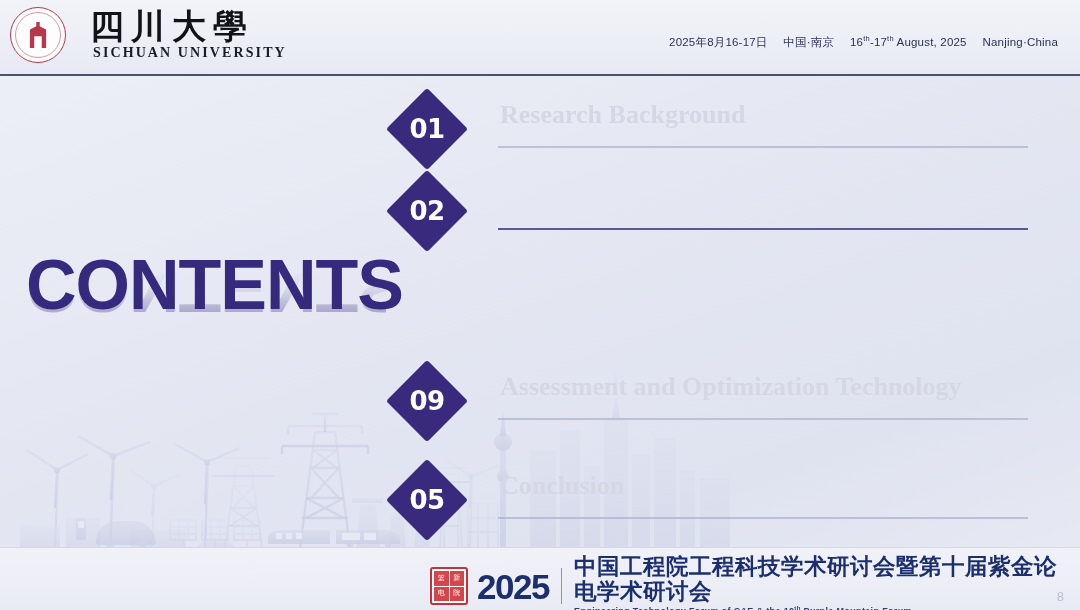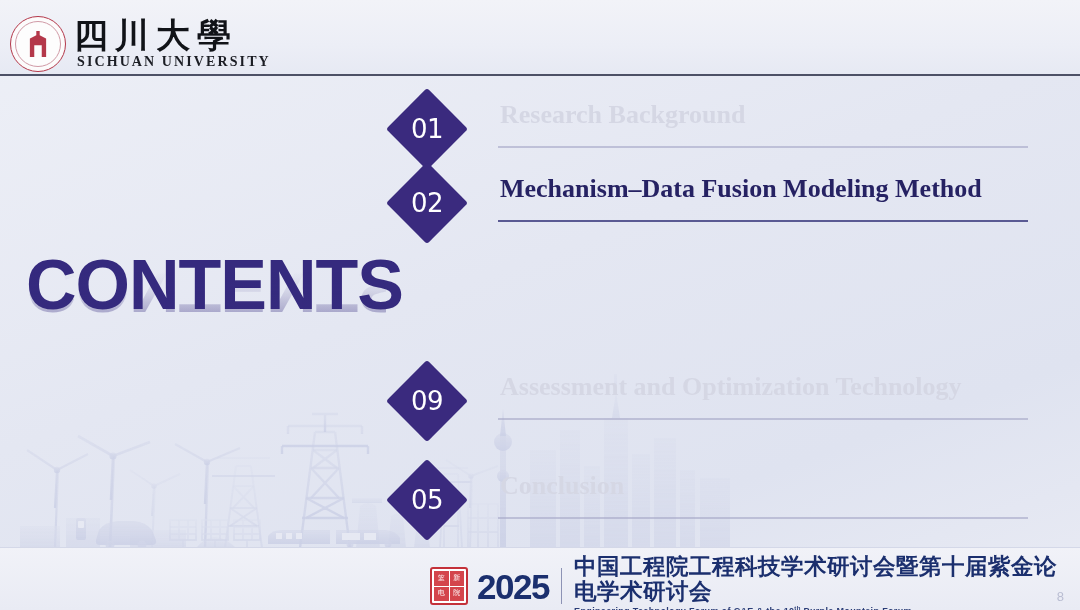--- a/index.html
+++ b/index.html
@@ -25,24 +25,24 @@
     box-sizing: border-box;
   }
   .header-rule {
     position: absolute;
     left: 0; top: 74px;
     width: 1080px; height: 2px;
     background: #4d5166;
   }
   .logo-block {
     position: absolute;
-    left: 10px; top: 16px;
+    left: 10px; top: 7px;
     display: flex;
     align-items: center;
-    gap: 8px;
+    gap: 24px;
   }
   .seal-round {
     position: relative;
     width: 54px; height: 54px;
     border-radius: 50%;
     border: 1.6px solid #b4384a;
     background: radial-gradient(circle at 50% 50%, #fdfdfd 60%, #f7eef0 100%);
     flex: none;
   }
   .seal-round .ring {
@@ -143,21 +143,21 @@
   }
   .diamond-num {
     position: absolute;
     left: 0; top: 4px;
     width: 58px; height: 58px;
     display: flex;
     align-items: center;
     justify-content: center;
     color: #ffffff;
     font-size: 26px;
-    font-weight: 400;
+    font-weight: 700;
     font-family: "DejaVu Sans", sans-serif;
     letter-spacing: -.5px;
   }
   .item-text {
     position: absolute;
     left: 102px;
     top: 4px;
     width: 530px;
     font-family: "Liberation Serif", serif;
     font-size: 26px;
@@ -393,39 +393,47 @@
       <div class="seal-round">
         <div class="ring"></div>
         <div class="glyph"></div>
       </div>
       <div class="uni-names">
         <div class="uni-cn">四川大學</div>
         <div class="uni-en">SICHUAN UNIVERSITY</div>
       </div>
     </div>
 
+    <div class="header-meta">
+      <span>2025年8月16-17日</span>
+      <span class="sep"></span>
+      <span>中国·南京</span>
+      <span class="sep"></span>
+      <span><span>16</span><sup>th</sup><span>-17</span><sup>th</sup><span> August, 2025</span></span>
+      <span class="sep"></span>
+      <span>Nanjing·China</span>
+    </div>
   </div>
   <div class="header-rule"></div>
 
   <div class="contents-wrap">
     <div class="contents-title">CONTENTS</div>
     <div class="contents-reflect">CONTENTS</div>
   </div>
 
   <div class="item inactive" style="top:96px">
     <div class="diamond"></div>
     <div class="diamond-num">01</div>
     <div class="item-text">Research Background</div>
     <div class="item-rule"></div>
   </div>
 
-  <div class="item active" style="top:170px">
+  <div class="item active" style="top:178px">
     <div class="diamond"></div>
     <div class="diamond-num">02</div>
-    <div class="item-text">Mechanism–Data Fusion Modeling Method</div>
     <div class="item-rule"></div>
   </div>
 
 
   <div class="item inactive" style="top:368px">
     <div class="diamond"></div>
     <div class="diamond-num">09</div>
     <div class="item-text">Assessment and Optimization Technology</div>
     <div class="item-rule"></div>
   </div>

